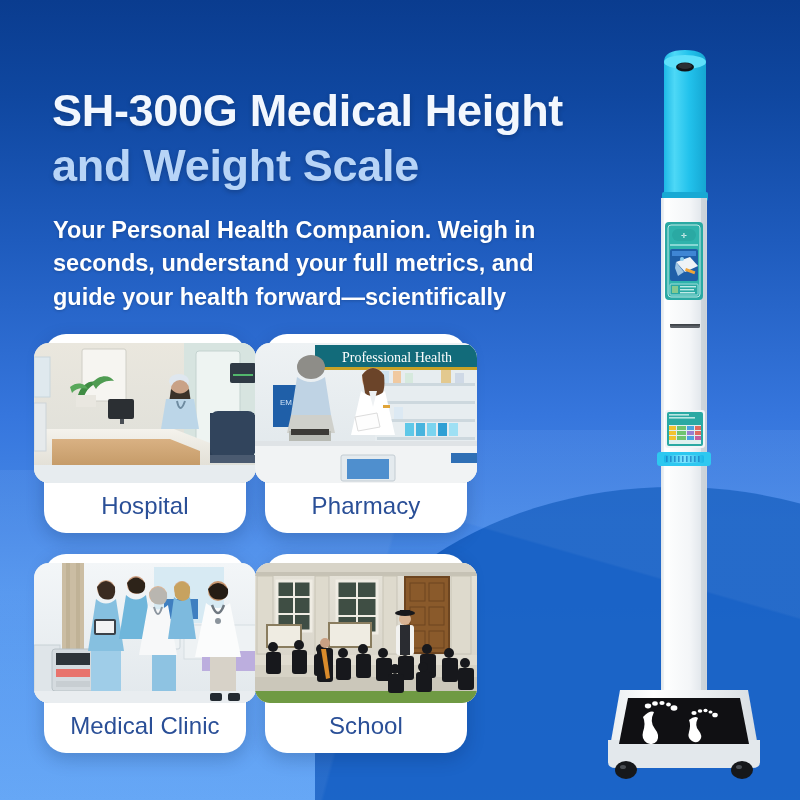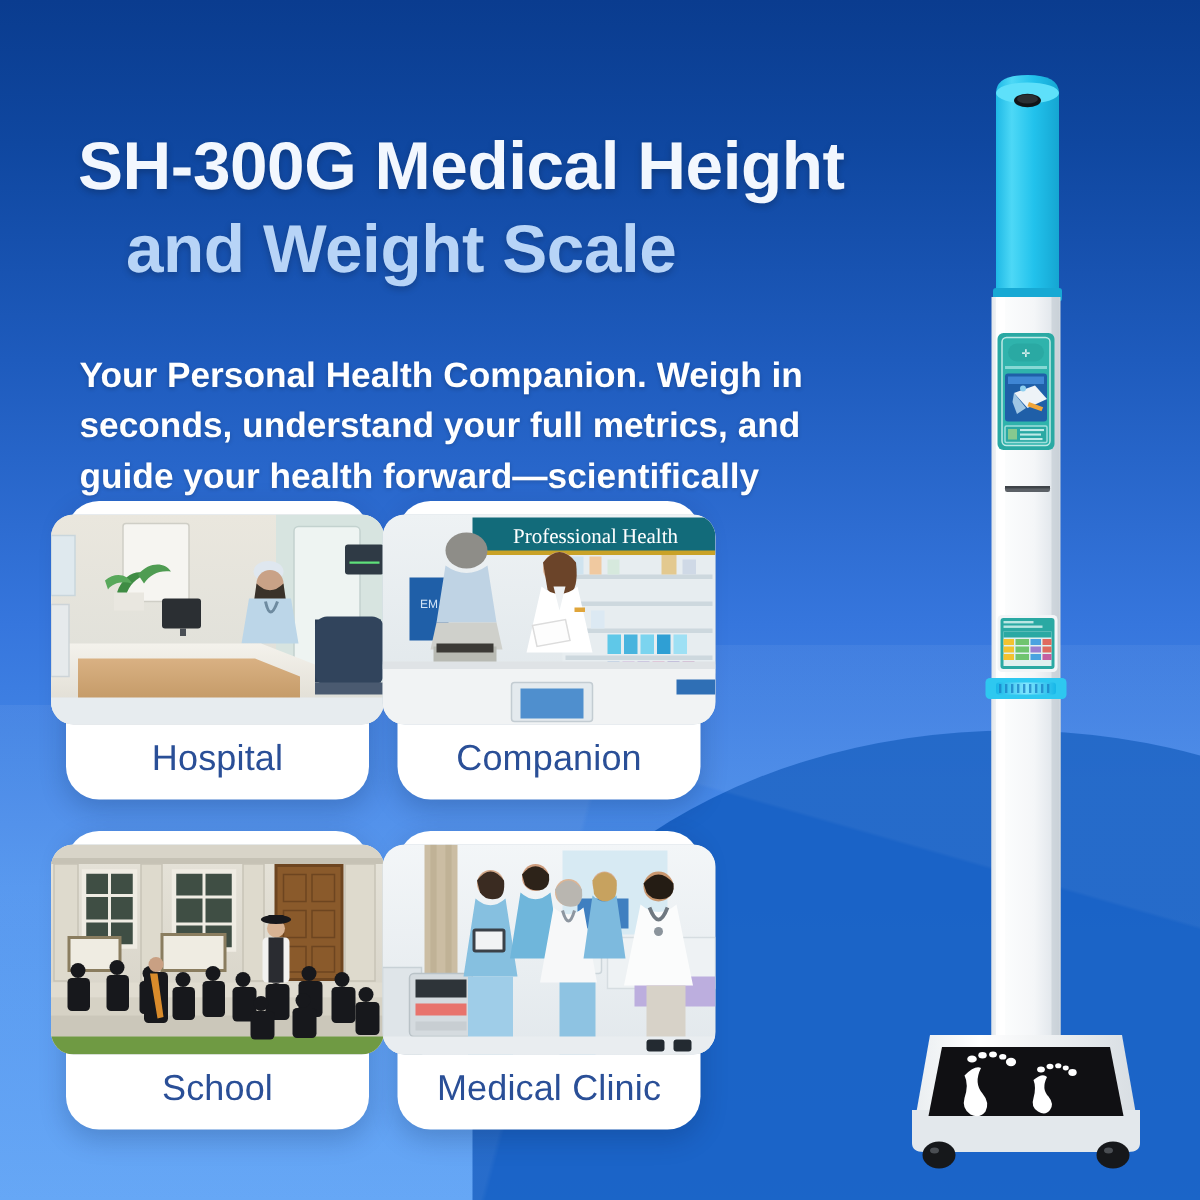--- a/index.html
+++ b/index.html
@@ -39,28 +39,27 @@
   }
 
   
   .headline {
     position:absolute; left:52px; top:84px; width:600px;
     font-size:45px; font-weight:bold; line-height:1.22;
     letter-spacing:-.3px;
     text-shadow:0 2px 5px rgba(0,0,0,.22);
   }
   .h-line1 { color:#f2f7fe; display:block; }
-  .h-line2 { color:#b7d4f7; display:block;margin-left:32px; }
+  .h-line2 { color:#b7d4f7; display:block; }
 
   .subhead {
     position:absolute; left:53px; top:214px; width:520px;
     font-size:23.5px; font-weight:bold; line-height:1.42;
     color:#ffffff;
     text-shadow:0 1px 3px rgba(0,0,0,.2);
-    margin-top:20px;
   }
 
   
   .cards {
     position:absolute; left:44px; top:334px;
     width:500px; display:flex; flex-wrap:wrap; gap:21px 19px;
   }
   .card {
     width:202px; background:#ffffff; border-radius:22px;
     padding:9px 9px 0 9px;
@@ -216,21 +215,86 @@
 
           <path d="M0 100h222v40H0z" fill="#f1f3f4"></path>
           <path d="M0 98h222v5H0z" fill="#dfe3e6"></path>
           <rect x="86" y="112" width="54" height="26" rx="2" fill="#e4eaee" stroke="#c3ccd2"></rect>
           <rect x="92" y="116" width="42" height="20" fill="#4f8fce"></rect>
 
           <path d="M100 74l22-4 3 14-22 4z" fill="#fdfdfd" stroke="#dcdcdc"></path>
           <rect x="196" y="110" width="26" height="10" fill="#2f6fb5"></rect>
         </svg>
       </div>
-      <div class="card-label">Companion</div>
+      <div class="card-label">Pharmacy</div>
+    </div>
+
+    <div class="card">
+      <div class="card-photo">
+        <svg viewBox="0 0 222 140" preserveAspectRatio="none">
+          <defs>
+            <linearGradient id="cbg" x1="0" y1="0" x2="0" y2="1">
+              <stop offset="0" stop-color="#f3f6f8"></stop>
+                <stop offset="1" stop-color="#e2e8ec"></stop>
+            </linearGradient>
+          </defs>
+          <rect width="222" height="140" fill="url(#cbg)"></rect>
+
+          <rect x="120" y="4" width="70" height="56" fill="#d7eaf3"></rect>
+          <rect x="28" y="0" width="22" height="104" fill="#cbbda3"></rect>
+          <rect x="32" y="0" width="4" height="104" fill="#b9aa8e" opacity=".6"></rect>
+          <rect x="42" y="0" width="4" height="104" fill="#b9aa8e" opacity=".6"></rect>
+          <rect x="130" y="36" width="34" height="20" fill="#3f7fc0"></rect>
+
+          <rect x="150" y="62" width="72" height="34" fill="#eef2f4" stroke="#d6dde1"></rect>
+          <rect x="168" y="88" width="54" height="20" fill="#bcaede"></rect>
+          <rect x="186" y="66" width="8" height="14" fill="#e05b5b"></rect>
+          <rect x="0" y="82" width="26" height="58" fill="#dfe5e9" stroke="#c8d1d6"></rect>
+
+          <rect x="18" y="86" width="42" height="42" rx="3" fill="#d5dbdf" stroke="#b9c2c7"></rect>
+          <rect x="22" y="90" width="34" height="12" fill="#2e3439"></rect>
+          <rect x="22" y="106" width="34" height="8" fill="#e8736c"></rect>
+          <rect x="22" y="118" width="34" height="6" fill="#c8ced2"></rect>
+
+          <rect x="116" y="62" width="30" height="24" rx="2" fill="#eef2f4" stroke="#ccd5da"></rect>
+
+          <circle cx="72" cy="26" r="9" fill="#d3a98a"></circle>
+          <path d="M63 24q9-12 18 0 1 10-4 12-8 2-12-4z" fill="#3a2b21"></path>
+          <path d="M62 36q10 9 20 0l8 52H54z" fill="#86c0e0"></path>
+          <rect x="57" y="88" width="30" height="52" fill="#9fcde8"></rect>
+          <rect x="60" y="56" width="22" height="16" rx="2" fill="#3b4148"></rect>
+          <rect x="62" y="58" width="18" height="12" fill="#f2f3f4"></rect>
+
+          <circle cx="102" cy="22" r="9" fill="#cf9f80"></circle>
+          <path d="M93 20q9-11 18 0 1 8-4 10-8 2-12-3z" fill="#2d2319"></path>
+          <path d="M92 32q10 9 20 0l7 44H85z" fill="#6fb6db"></path>
+
+          <circle cx="124" cy="32" r="9" fill="#dcb595"></circle>
+          <path d="M115 30q9-12 18 0 1 9-4 11-8 2-12-4z" fill="#b9b6b0"></path>
+          <path d="M114 42q10 9 20 0l9 50h-38z" fill="#f7f8f9"></path>
+          <rect x="118" y="92" width="24" height="48" fill="#8ec3e2"></rect>
+          <path d="M120 44q4 14 8 0" stroke="#8d96a0" stroke-width="2" fill="none"></path>
+
+          <circle cx="148" cy="26" r="8" fill="#d9b093"></circle>
+          <path d="M140 24q8-11 16 0 1 12-4 14-8 1-11-5z" fill="#c7a25f"></path>
+          <path d="M140 34q8 8 16 0l6 42h-28z" fill="#7dbade"></path>
+
+          <circle cx="184" cy="28" r="10" fill="#c9976f"></circle>
+          <path d="M174 26q10-12 20 0 1 8-5 10-9 2-13-4z" fill="#241c14"></path>
+          <path d="M172 40q12 10 24 0l11 54h-46z" fill="#fbfcfc"></path>
+          <rect x="176" y="94" width="26" height="46" fill="#d7d2c8"></rect>
+          <path d="M178 42q6 16 12 0" stroke="#6f7880" stroke-width="2.5" fill="none"></path>
+          <circle cx="184" cy="58" r="3" fill="#8b949c"></circle>
+
+          <rect x="0" y="128" width="222" height="12" fill="#e9edf0"></rect>
+          <rect x="176" y="130" width="12" height="8" rx="2" fill="#232a31"></rect>
+          <rect x="194" y="130" width="12" height="8" rx="2" fill="#232a31"></rect>
+        </svg>
+      </div>
+      <div class="card-label">Medical Clinic</div>
     </div>
 
     <div class="card">
       <div class="card-photo">
         <svg viewBox="0 0 222 140" preserveAspectRatio="none">
           <defs>
             <linearGradient id="sstone" x1="0" y1="0" x2="0" y2="1">
               <stop offset="0" stop-color="#e6e3d9"></stop>
                 <stop offset="1" stop-color="#d4d0c4"></stop>
             </linearGradient>
@@ -317,85 +381,20 @@
           </g>
 
           <g>
             <circle cx="70" cy="80" r="5" fill="#c9a083"></circle>
             <rect x="62" y="85" width="16" height="34" rx="3" fill="#17181c"></rect>
             <path d="M66 86l5 30 4-1-4-29z" fill="#d98b2b"></path>
           </g>
         </svg>
       </div>
       <div class="card-label">School</div>
-    </div>
-
-    <div class="card">
-      <div class="card-photo">
-        <svg viewBox="0 0 222 140" preserveAspectRatio="none">
-          <defs>
-            <linearGradient id="cbg" x1="0" y1="0" x2="0" y2="1">
-              <stop offset="0" stop-color="#f3f6f8"></stop>
-                <stop offset="1" stop-color="#e2e8ec"></stop>
-            </linearGradient>
-          </defs>
-          <rect width="222" height="140" fill="url(#cbg)"></rect>
-
-          <rect x="120" y="4" width="70" height="56" fill="#d7eaf3"></rect>
-          <rect x="28" y="0" width="22" height="104" fill="#cbbda3"></rect>
-          <rect x="32" y="0" width="4" height="104" fill="#b9aa8e" opacity=".6"></rect>
-          <rect x="42" y="0" width="4" height="104" fill="#b9aa8e" opacity=".6"></rect>
-          <rect x="130" y="36" width="34" height="20" fill="#3f7fc0"></rect>
-
-          <rect x="150" y="62" width="72" height="34" fill="#eef2f4" stroke="#d6dde1"></rect>
-          <rect x="168" y="88" width="54" height="20" fill="#bcaede"></rect>
-          <rect x="186" y="66" width="8" height="14" fill="#e05b5b"></rect>
-          <rect x="0" y="82" width="26" height="58" fill="#dfe5e9" stroke="#c8d1d6"></rect>
-
-          <rect x="18" y="86" width="42" height="42" rx="3" fill="#d5dbdf" stroke="#b9c2c7"></rect>
-          <rect x="22" y="90" width="34" height="12" fill="#2e3439"></rect>
-          <rect x="22" y="106" width="34" height="8" fill="#e8736c"></rect>
-          <rect x="22" y="118" width="34" height="6" fill="#c8ced2"></rect>
-
-          <rect x="116" y="62" width="30" height="24" rx="2" fill="#eef2f4" stroke="#ccd5da"></rect>
-
-          <circle cx="72" cy="26" r="9" fill="#d3a98a"></circle>
-          <path d="M63 24q9-12 18 0 1 10-4 12-8 2-12-4z" fill="#3a2b21"></path>
-          <path d="M62 36q10 9 20 0l8 52H54z" fill="#86c0e0"></path>
-          <rect x="57" y="88" width="30" height="52" fill="#9fcde8"></rect>
-          <rect x="60" y="56" width="22" height="16" rx="2" fill="#3b4148"></rect>
-          <rect x="62" y="58" width="18" height="12" fill="#f2f3f4"></rect>
-
-          <circle cx="102" cy="22" r="9" fill="#cf9f80"></circle>
-          <path d="M93 20q9-11 18 0 1 8-4 10-8 2-12-3z" fill="#2d2319"></path>
-          <path d="M92 32q10 9 20 0l7 44H85z" fill="#6fb6db"></path>
-
-          <circle cx="124" cy="32" r="9" fill="#dcb595"></circle>
-          <path d="M115 30q9-12 18 0 1 9-4 11-8 2-12-4z" fill="#b9b6b0"></path>
-          <path d="M114 42q10 9 20 0l9 50h-38z" fill="#f7f8f9"></path>
-          <rect x="118" y="92" width="24" height="48" fill="#8ec3e2"></rect>
-          <path d="M120 44q4 14 8 0" stroke="#8d96a0" stroke-width="2" fill="none"></path>
-
-          <circle cx="148" cy="26" r="8" fill="#d9b093"></circle>
-          <path d="M140 24q8-11 16 0 1 12-4 14-8 1-11-5z" fill="#c7a25f"></path>
-          <path d="M140 34q8 8 16 0l6 42h-28z" fill="#7dbade"></path>
-
-          <circle cx="184" cy="28" r="10" fill="#c9976f"></circle>
-          <path d="M174 26q10-12 20 0 1 8-5 10-9 2-13-4z" fill="#241c14"></path>
-          <path d="M172 40q12 10 24 0l11 54h-46z" fill="#fbfcfc"></path>
-          <rect x="176" y="94" width="26" height="46" fill="#d7d2c8"></rect>
-          <path d="M178 42q6 16 12 0" stroke="#6f7880" stroke-width="2.5" fill="none"></path>
-          <circle cx="184" cy="58" r="3" fill="#8b949c"></circle>
-
-          <rect x="0" y="128" width="222" height="12" fill="#e9edf0"></rect>
-          <rect x="176" y="130" width="12" height="8" rx="2" fill="#232a31"></rect>
-          <rect x="194" y="130" width="12" height="8" rx="2" fill="#232a31"></rect>
-        </svg>
-      </div>
-      <div class="card-label">Medical Clinic</div>
     </div>
 
   </div>
 
   <div id="device">
     <svg width="200" height="740" viewBox="0 0 200 740">
       <defs>
         <linearGradient id="capg" x1="0" y1="0" x2="1" y2="0">
           <stop offset="0" stop-color="#1eb9e6"></stop>
           <stop offset="25%" stop-color="#4dd8f6"></stop>

